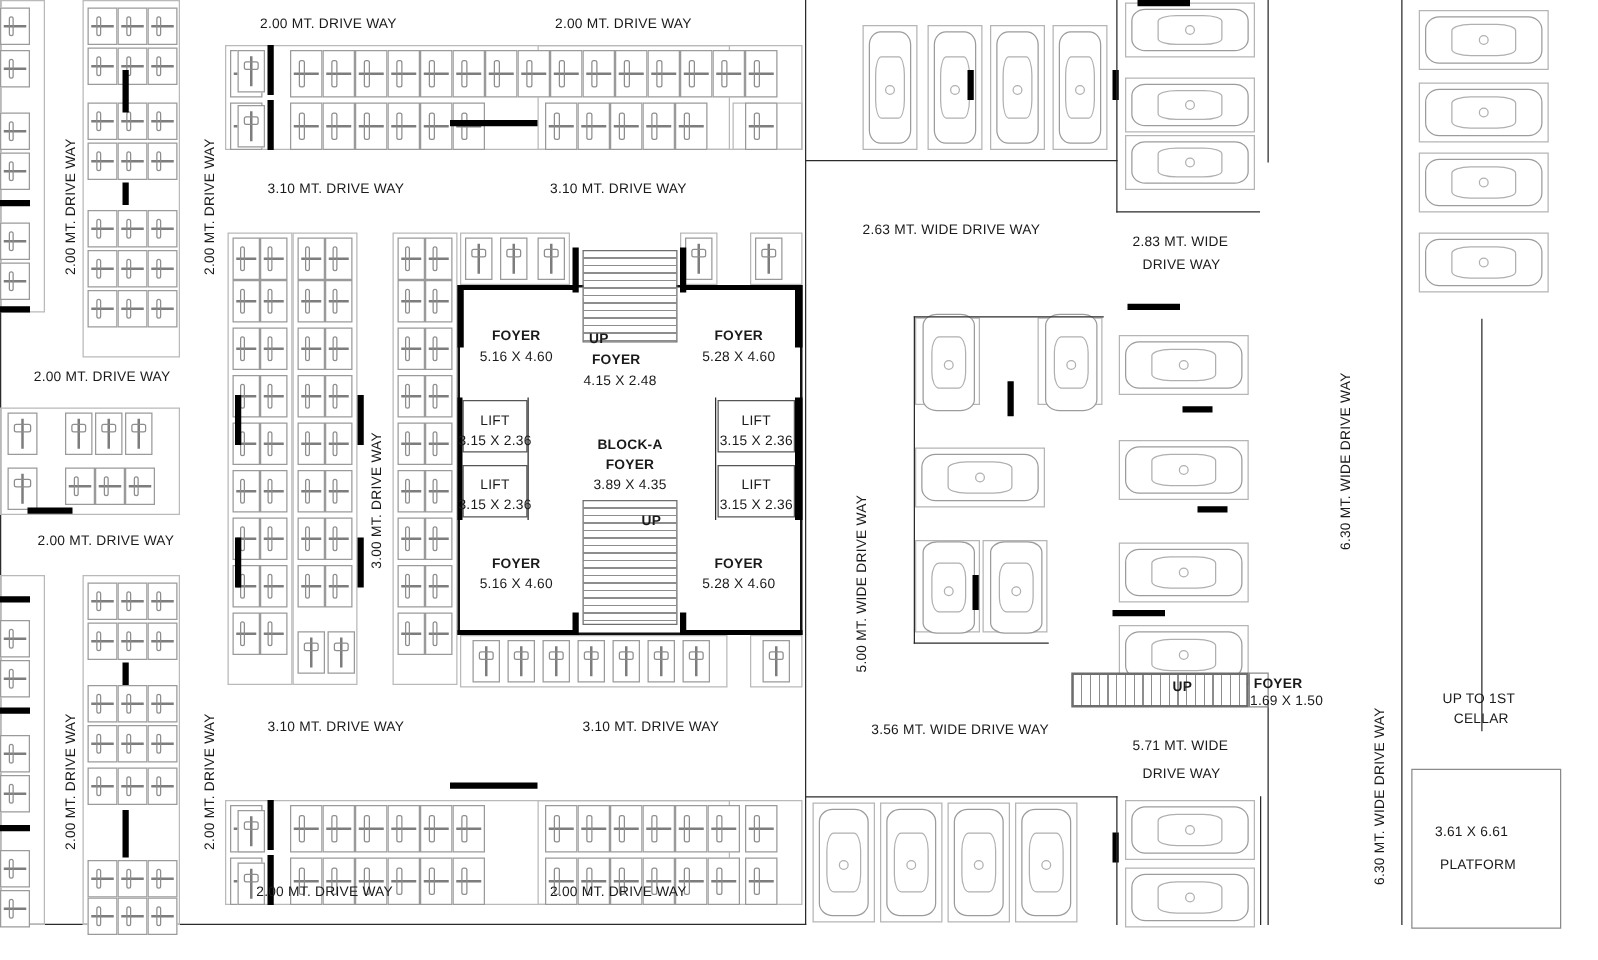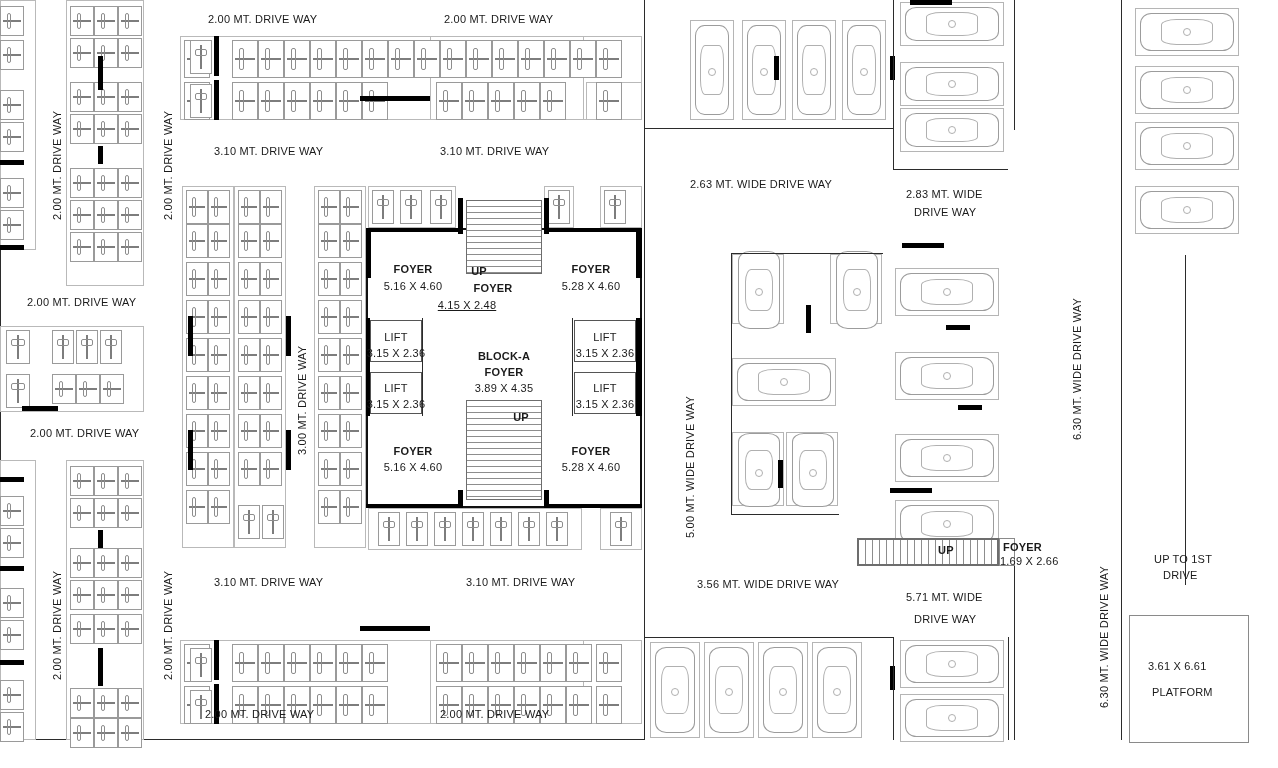--- a/index.html
+++ b/index.html
@@ -509,21 +509,21 @@
   <div class="wall" style="left:366px;top:318px;width:4px;height:98px;"></div>
   <div class="wall" style="left:636px;top:318px;width:6px;height:98px;"></div>
   <div class="thinline" style="left:422px;top:318px;width:1px;height:98px;"></div>
   <div class="thinline" style="left:572px;top:318px;width:1px;height:98px;"></div>
 
   <div class="lbl b ctr" style="left:378px;top:263px;width:70px;">FOYER</div>
   <div class="lbl ctr" style="left:373px;top:280px;width:80px;">5.16 X 4.60</div>
 
   <div class="lbl b ctr" style="left:462px;top:265px;width:34px;">UP</div>
   <div class="lbl b ctr" style="left:458px;top:282px;width:70px;">FOYER</div>
-  <div class="lbl ctr" style="left:427px;top:299px;width:80px;text-decoration:underline;">4.15 X 2.48</div>
+  <div class="lbl ctr" style="left:456px;top:299px;width:80px;">4.15 X 2.48</div>
 
   <div class="lbl b ctr" style="left:556px;top:263px;width:70px;">FOYER</div>
   <div class="lbl ctr" style="left:551px;top:280px;width:80px;">5.28 X 4.60</div>
 
   <div class="lbl ctr" style="left:372px;top:331px;width:48px;">LIFT</div>
   <div class="lbl ctr" style="left:366px;top:347px;width:60px;">3.15 X 2.36</div>
   <div class="lbl ctr" style="left:372px;top:382px;width:48px;">LIFT</div>
   <div class="lbl ctr" style="left:366px;top:398px;width:60px;">3.15 X 2.36</div>
 
   <div class="lbl ctr" style="left:581px;top:331px;width:48px;">LIFT</div>
@@ -679,21 +679,21 @@
   </div>
   <div class="wall" style="left:902px;top:243px;width:42px;height:5px;"></div>
   <div class="wall" style="left:946px;top:325px;width:24px;height:5px;"></div>
   <div class="wall" style="left:958px;top:405px;width:24px;height:5px;"></div>
   <div class="wall" style="left:890px;top:488px;width:42px;height:5px;"></div>
 
   <div class="stairs-h" style="left:857px;top:538px;width:142px;height:28px;"></div>
   <div class="box med" style="left:999px;top:538px;width:16px;height:28px;"></div>
   <div class="lbl b" style="left:938px;top:544px;">UP</div>
   <div class="lbl b" style="left:1003px;top:541px;">FOYER</div>
-  <div class="lbl" style="left:1000px;top:555px;">1.69 X 2.66</div>
+  <div class="lbl" style="left:1000px;top:555px;">1.69 X 1.50</div>
 
   <div class="carslot" style="left:650px;top:642px;width:50px;height:96px;">
     <div class="car" style="left:4px;top:4px;right:4px;bottom:4px;">
         <div class="cab"></div>
         <div class="axle"></div>
       </div>
   </div>
   <div class="carslot" style="left:704px;top:642px;width:50px;height:96px;">
     <div class="car" style="left:4px;top:4px;right:4px;bottom:4px;">
         <div class="cab"></div>
@@ -754,15 +754,15 @@
   <div class="lbl" style="left:906px;top:188px;">2.83 MT. WIDE</div>
   <div class="lbl" style="left:914px;top:206px;">DRIVE WAY</div>
   <div class="lbl rot" style="left:684px;top:538px;">5.00 MT. WIDE DRIVE WAY</div>
   <div class="lbl rot" style="left:1071px;top:440px;">6.30 MT. WIDE DRIVE WAY</div>
   <div class="lbl rot" style="left:1098px;top:708px;">6.30 MT. WIDE DRIVE WAY</div>
   <div class="lbl" style="left:697px;top:578px;">3.56 MT. WIDE DRIVE WAY</div>
   <div class="lbl" style="left:906px;top:591px;">5.71 MT. WIDE</div>
   <div class="lbl" style="left:914px;top:613px;">DRIVE WAY</div>
 
   <div class="lbl" style="left:1154px;top:553px;">UP TO 1ST</div>
-  <div class="lbl" style="left:1163px;top:569px;">DRIVE</div>
+  <div class="lbl" style="left:1163px;top:569px;">CELLAR</div>
 
 </div>
 
 </body></html>

